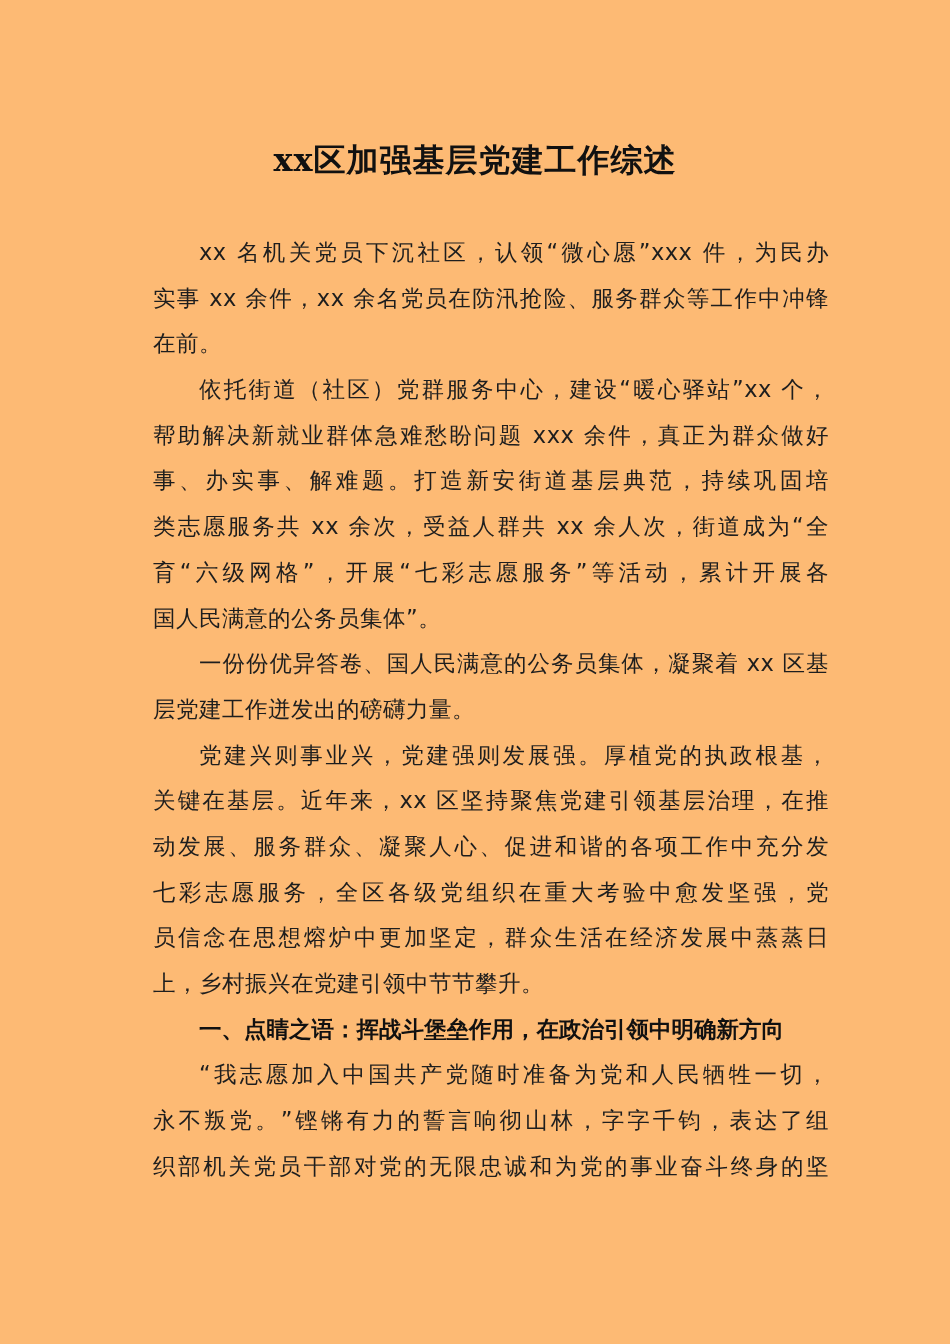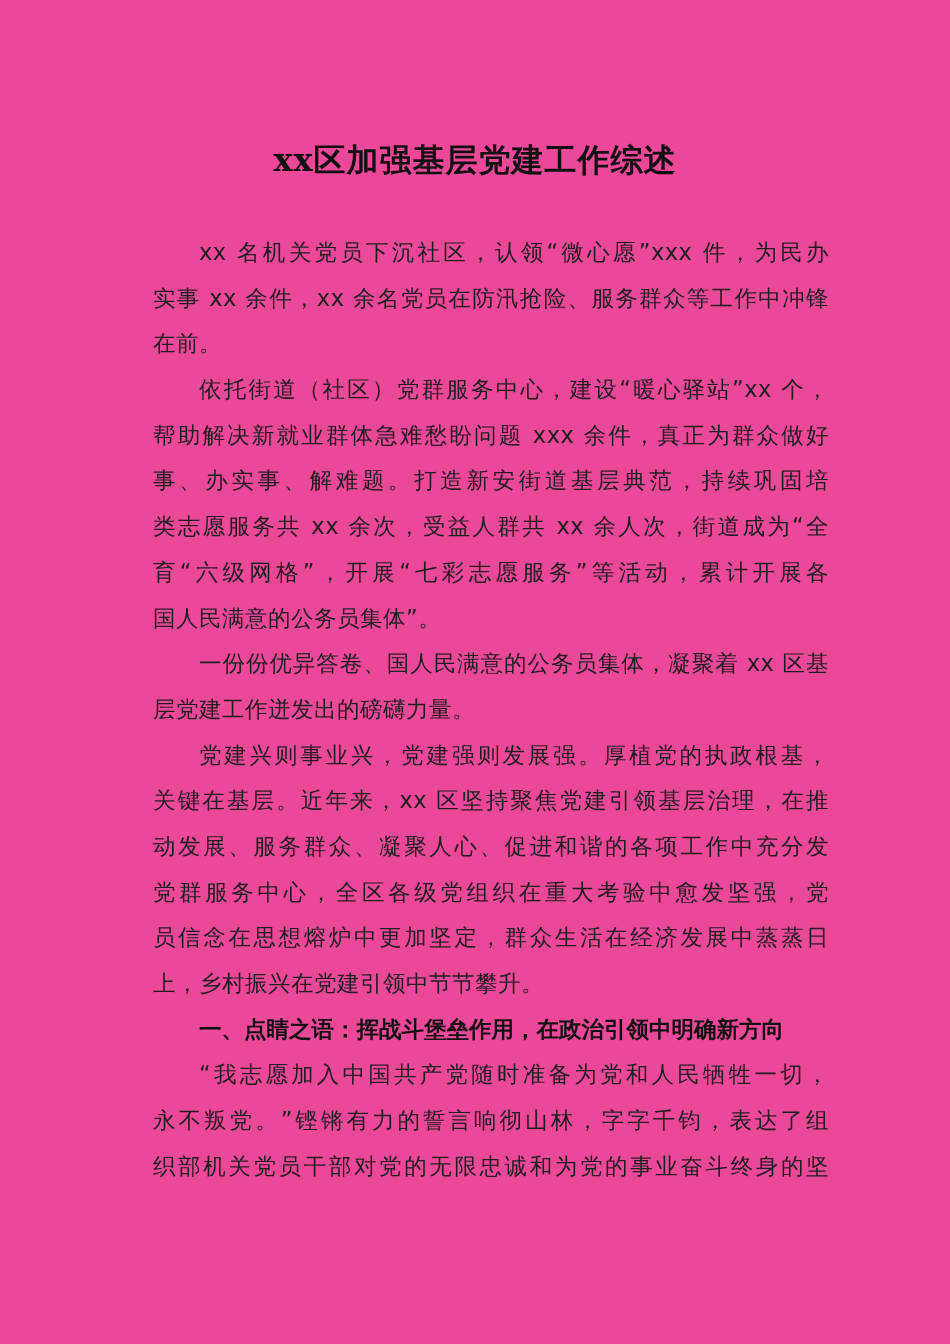--- a/index.html
+++ b/index.html
@@ -1,17 +1,17 @@
 <!DOCTYPE html>
 <html><head>
   <meta charset="utf-8">
   <style>
     html, body { margin: 0; padding: 0; background: #ffffff; }
     body { width: 950px; height: 1344px; position: relative; overflow: hidden; color: #1a1a1a; }
-    .page { position: absolute; left: 0; top: 0; width: 950px; height: 1344px; background: #ec4899; }
+    .page { position: absolute; left: 0; top: 0; width: 950px; height: 1344px; background: #fdba74; }
     .title {
       position: absolute; left: 0; width: 950px; top: 136px;
       text-align: center; font-family: "DejaVu Serif", serif; font-weight: bold;
       font-size: 32px; line-height: 48px; letter-spacing: 1px; color: #111;
     }
     .body {
       position: absolute; left: 121px; width: 708px; top: 230px;
       font-family: "DejaVu Sans", sans-serif; font-size: 22.5px; color: #1e1e1e;
     }
     .line {
@@ -47,21 +47,21 @@
 
     <div>
       <div class="line indent">一份份优异答卷、国人民满意的公务员集体，凝聚着 xx 区基</div>
       <div class="line last">层党建工作迸发出的磅礴力量。</div>
     </div>
 
     <div>
       <div class="line indent">党建兴则事业兴，党建强则发展强。厚植党的执政根基，</div>
       <div class="line">关键在基层。近年来，xx 区坚持聚焦党建引领基层治理，在推</div>
       <div class="line">动发展、服务群众、凝聚人心、促进和谐的各项工作中充分发</div>
-      <div class="line">党群服务中心，全区各级党组织在重大考验中愈发坚强，党</div>
+      <div class="line">七彩志愿服务，全区各级党组织在重大考验中愈发坚强，党</div>
       <div class="line">员信念在思想熔炉中更加坚定，群众生活在经济发展中蒸蒸日</div>
       <div class="line last">上，乡村振兴在党建引领中节节攀升。</div>
     </div>
 
     <div>
       <div class="line indent heading last">一、点睛之语：挥战斗堡垒作用，在政治引领中明确新方向</div>
     </div>
 
     <div>
       <div class="line indent">“我志愿加入中国共产党随时准备为党和人民牺牲一切，</div>

